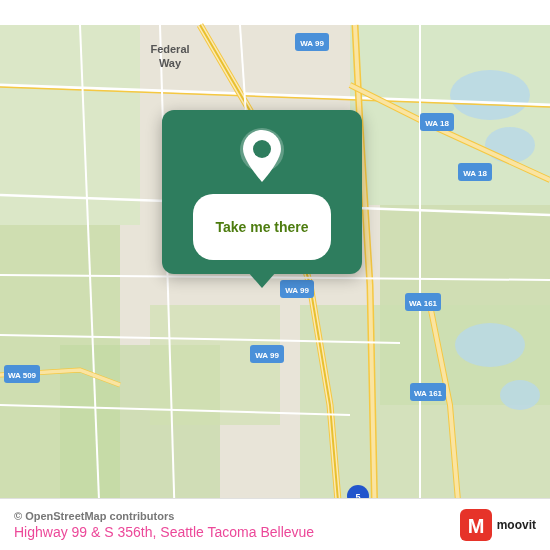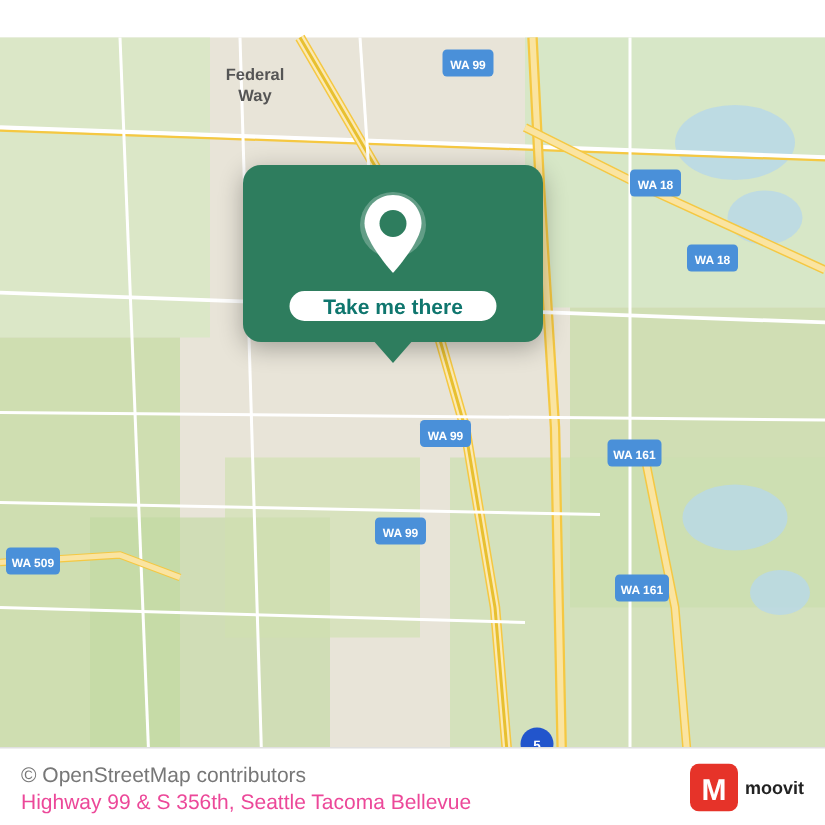--- a/index.html
+++ b/index.html
@@ -56,24 +56,24 @@
     }
 
     #pin-icon {
       width: 48px;
       height: 56px;
       margin-bottom: 10px;
     }
 
     #take-me-there-btn {
       background: white;
-      color: #0f766e;
+      color: #4d7c0f;
       border: none;
       border-radius: 20px;
-      padding: 2px 22px;
+      padding: 25px 22px;
       font-size: 14px;
       font-weight: 600;
       cursor: pointer;
       white-space: nowrap;
     }
 
     
     #bottom-bar {
       position: absolute;
       bottom: 0;
@@ -87,23 +87,24 @@
       border-top: 1px solid #e0e0e0;
       height: 52px;
     }
 
     #bottom-bar-left {
       display: flex;
       flex-direction: column;
     }
 
     #attribution {
-      font-size: 14px;
+      font-size: 11px;
       color: #777;
       margin-bottom: 2px;
+      font-weight: bold;
     }
 
     #location-name {
       font-size: 14px;
       font-weight: 500;
       color: #ec4899;
     }
 
     #moovit-logo {
       display: flex;

